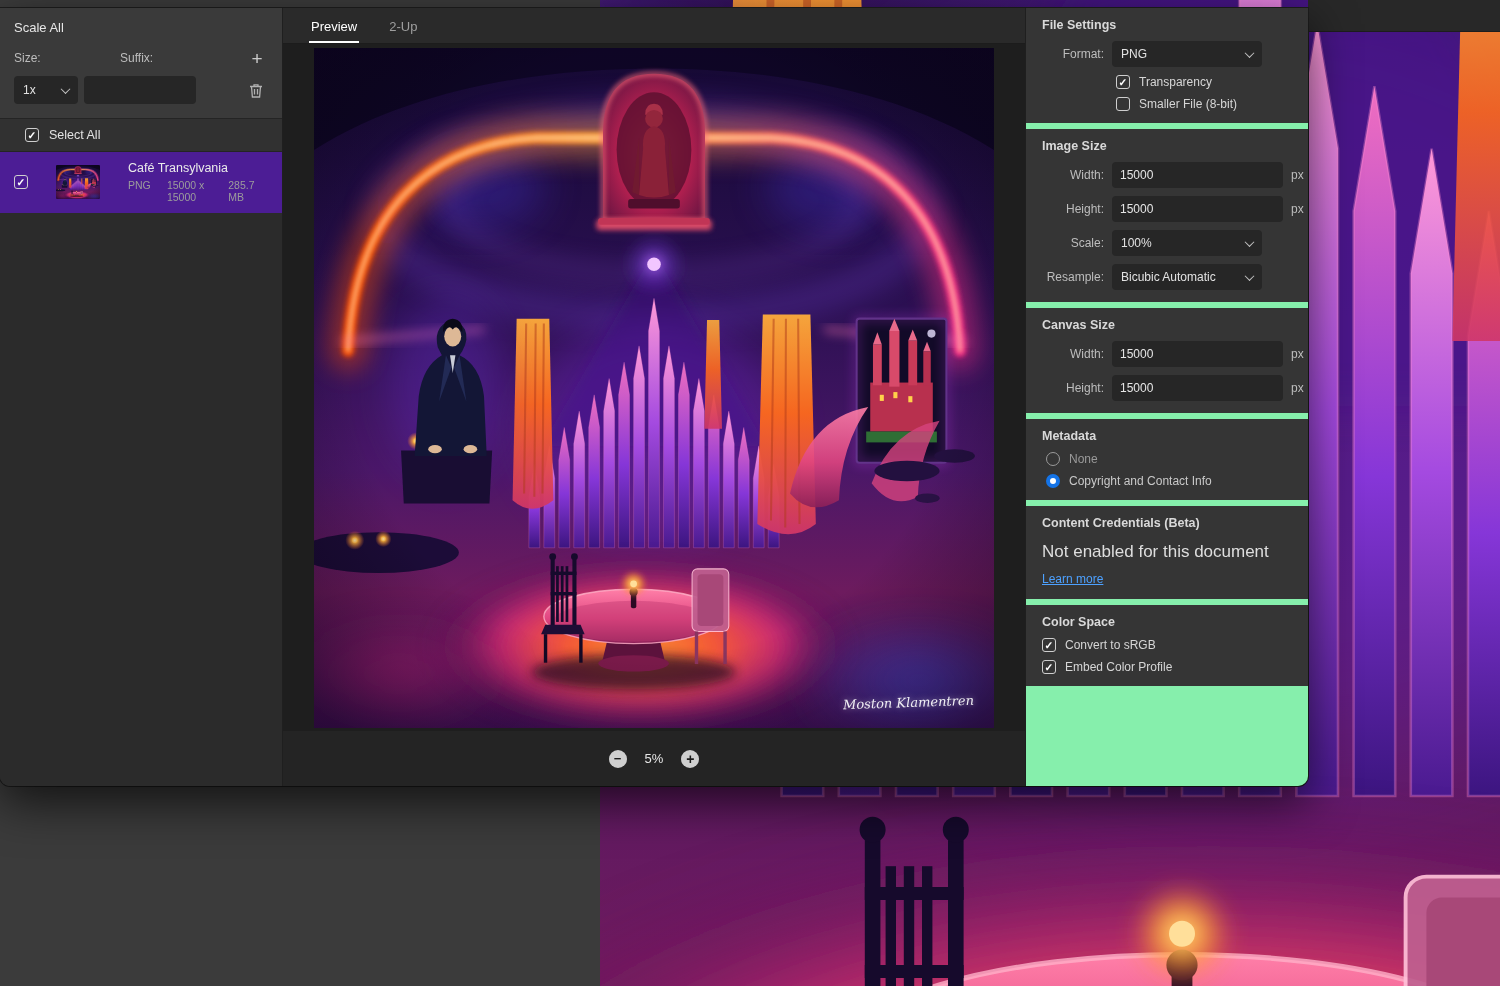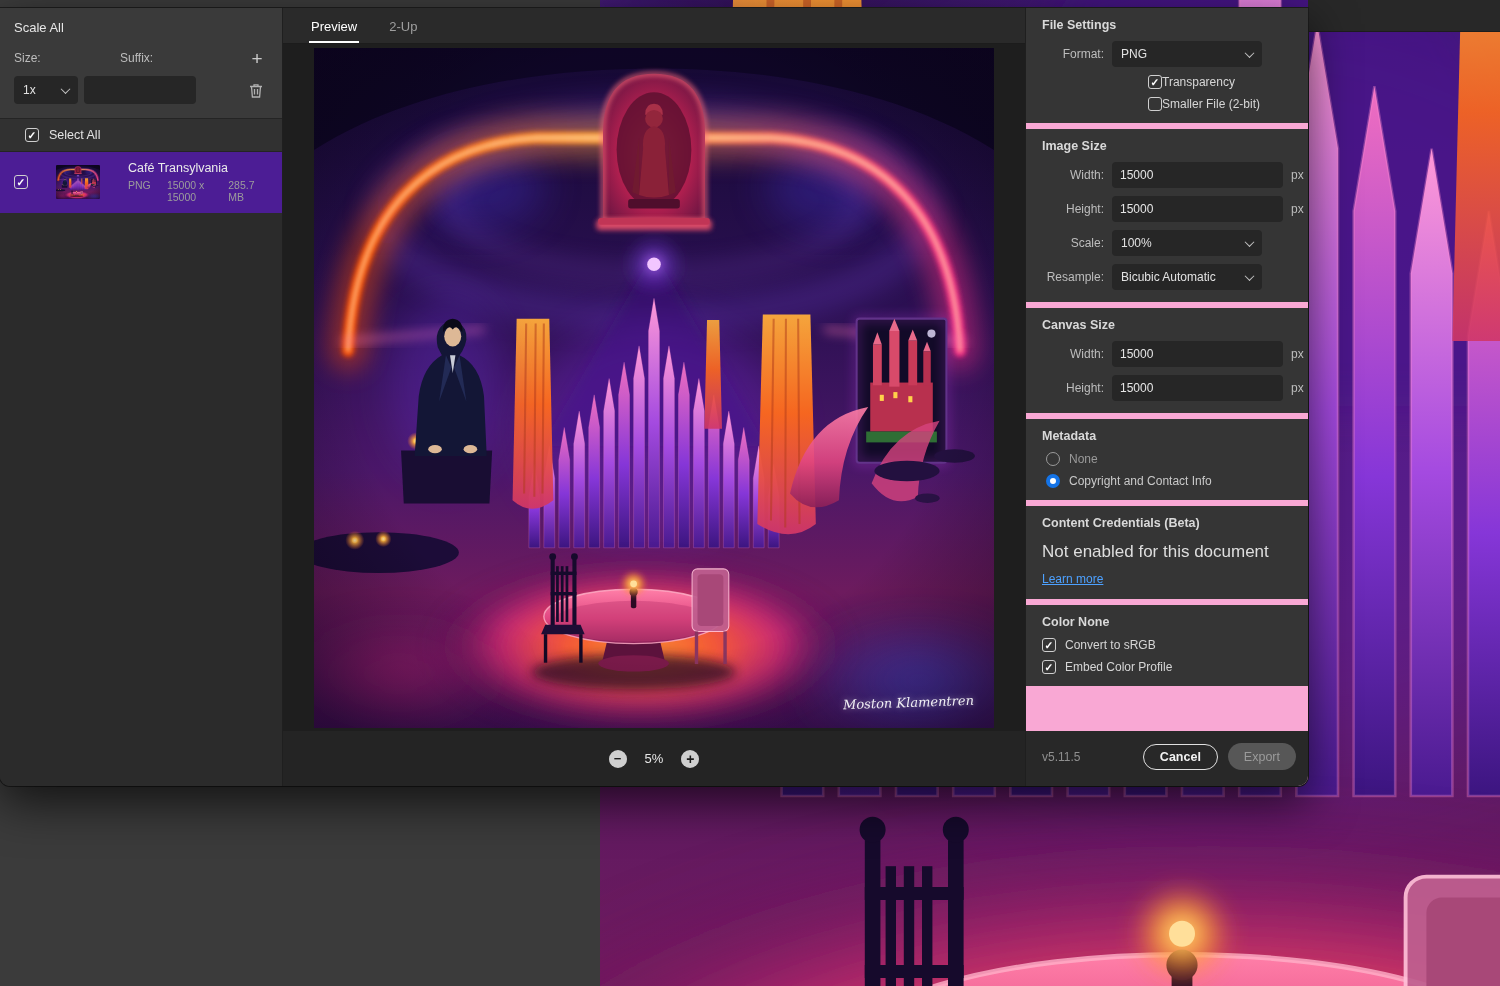--- a/index.html
+++ b/index.html
@@ -60,29 +60,29 @@
   .preview-frame { width:680px; height:680px; position:relative; }
   .preview-frame svg { display:block; width:100%; height:100%; }
   .signature { position:absolute; right:3%; bottom:2.6%; font-family:"DejaVu Serif", serif; font-style:italic; font-size:13px; color:#fff; opacity:.92; transform:rotate(-2deg); text-shadow:0 0 6px rgba(255,255,255,.55); }
   .zoom-bar { height:55px; background:#242424; display:flex; align-items:center; justify-content:center; gap:18px; }
   .zoom-btn { width:18px; height:18px; border-radius:50%; background:#cfcfcf; color:#1a1a1a; display:flex; align-items:center; justify-content:center; cursor:pointer; font-weight:bold; }
   .zoom-btn.minus::before { content:"\2212"; font-size:13px; }
   .zoom-btn.plus::before { content:"+"; font-size:14px; }
   .zoom-val { font-size:13px; color:#e6e6e6; }
 
   
-  .right-panel { width:283px; background:#f9a8d4; border-left:1px solid #1f1f1f; display:flex; flex-direction:column; }
+  .right-panel { width:283px; background:#86efac; border-left:1px solid #1f1f1f; display:flex; flex-direction:column; }
   .sec { background:#353535; padding:10px 16px 12px; margin-bottom:6px; }
   .sec-title { font-size:12.5px; font-weight:bold; color:#d9d9d9; margin-bottom:9px; }
   .row { display:flex; align-items:center; margin-top:8px; }
   .lbl { width:62px; text-align:right; margin-right:8px; font-size:12px; color:#bdbdbd; flex:0 0 auto; }
   .dd-wide { width:150px; height:26px; }
   .num-input { width:180px; height:26px; }
   .px { margin-left:8px; font-size:12px; color:#bdbdbd; }
-  .indent { margin-left:106px; }
+  .indent { margin-left:74px; gap:9px; }
   .cb-lbl { font-size:12px; color:#d6d6d6; }
   .radio-row { gap:9px; padding-left:4px; }
   .radio-lbl { font-size:12px; color:#c9c9c9; }
   .radio-lbl.dim { color:#9a9a9a; }
   .reset-btn { margin-left:auto; margin-top:10px; background:#3e3e3e; color:#8f8f8f; font-size:12px; border-radius:12px; padding:4px 14px; cursor:pointer; }
   .cc-status { font-size:17px; color:#dedede; margin-top:12px; }
   .link { display:inline-block; margin-top:10px; font-size:12px; color:#4da1ff; text-decoration:underline; cursor:pointer; }
   .rp-footer { margin-top:auto; display:flex; align-items:center; gap:10px; padding:12px 12px 16px 16px; background:#282828; }
   .version { font-size:12px; color:#8f8f8f; margin-right:auto; }
   .btn { border-radius:15px; font-size:12.5px; padding:5px 16px; cursor:pointer; white-space:nowrap; }
@@ -411,21 +411,21 @@
           <span>PNG</span>
           <span class="chev"></span>
         </div>
       </div>
       <div class="row indent">
         <span class="cb checked"></span>
         <span class="cb-lbl">Transparency</span>
       </div>
       <div class="row indent">
         <span class="cb"></span>
-        <span class="cb-lbl">Smaller File (2-bit)</span>
+        <span class="cb-lbl">Smaller File (8-bit)</span>
       </div>
     </section>
 
     <section class="sec">
       <h3 class="sec-title">Image Size</h3>
       <div class="row">
         <span class="lbl">Width:</span>
         <input class="txt num-input" value="15000" style="">
         <span class="px">px</span>
       </div>
@@ -476,30 +476,25 @@
       </div>
     </section>
 
     <section class="sec">
       <h3 class="sec-title">Content Credentials (Beta)</h3>
       <div class="cc-status">Not enabled for this document</div>
       <a class="link">Learn more</a>
     </section>
 
     <section class="sec">
-      <h3 class="sec-title">Color None</h3>
+      <h3 class="sec-title">Color Space</h3>
       <div class="row" style="gap:9px">
         <span class="cb checked"></span>
         <span class="cb-lbl">Convert to sRGB</span>
       </div>
       <div class="row" style="gap:9px">
         <span class="cb checked"></span>
         <span class="cb-lbl">Embed Color Profile</span>
       </div>
     </section>
 
-    <div class="rp-footer">
-      <span class="version">v5.11.5</span>
-      <button class="btn btn-cancel">Cancel</button>
-      <button class="btn btn-export">Export</button>
-    </div>
   </aside>
 </div>
 
 </body></html>

